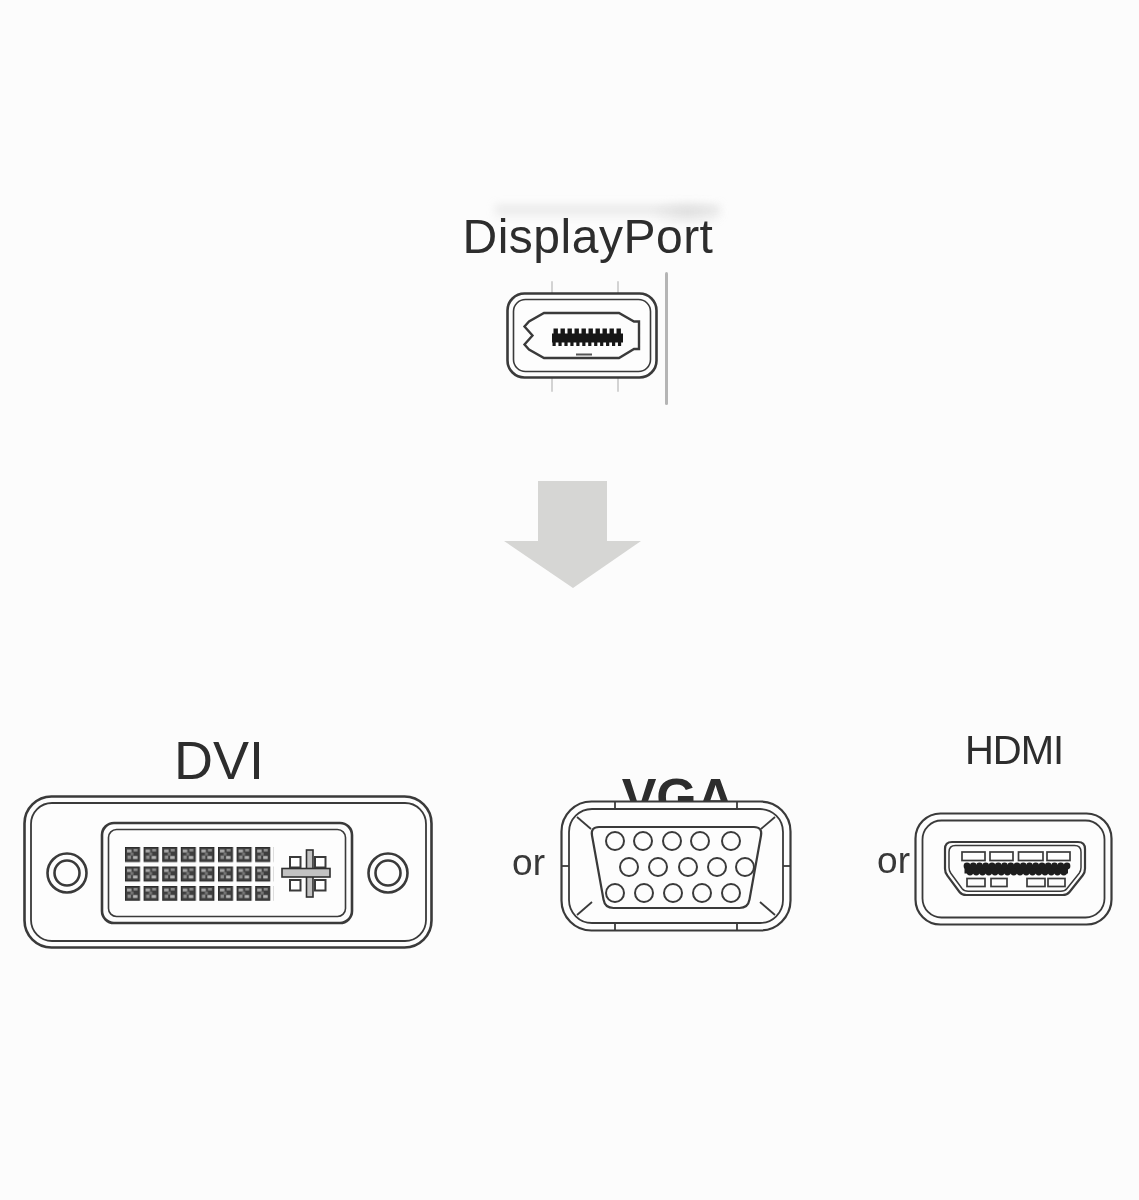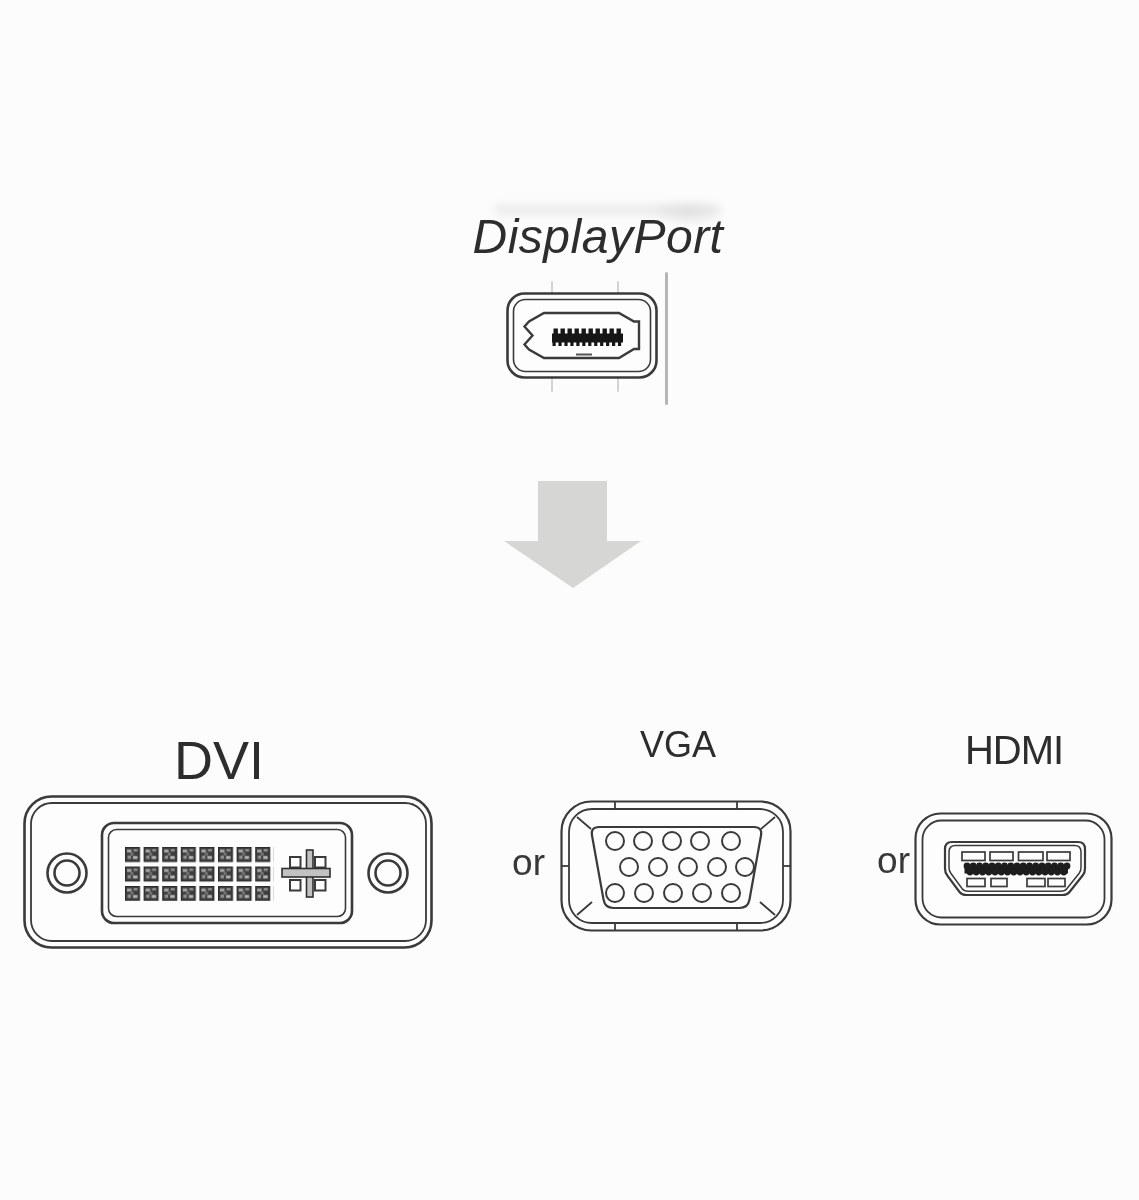--- a/index.html
+++ b/index.html
@@ -10,23 +10,23 @@
     width:1139px;height:1200px;position:relative;overflow:hidden;
     background:var(--bg);
     font-family:"Liberation Sans", sans-serif;
     color:var(--text);
   }
   .abs{position:absolute;}
   .title{
     text-align:center;line-height:1.15;color:var(--text);
     -webkit-font-smoothing:antialiased;
   }
-  .t-displayport{left:398px;top:209px;width:400px;font-size:48px;letter-spacing:0.5px;font-style:italic;}
+  .t-displayport{left:388px;top:209px;width:400px;font-size:48px;letter-spacing:0.5px;}
   .t-dvi {left:69px; top:729px;width:300px;font-size:54px;letter-spacing:0px;}
-  .t-vga {left:528px;top:724px;width:300px;font-size:36px;}
+  .t-vga {left:528px;top:768px;width:300px;font-size:52px;font-weight:bold;}
   .t-hdmi{left:864px;top:727px;width:300px;font-size:40px;letter-spacing:-1px;}
   .t-or{font-size:37px;color:#383838;text-align:right;width:100px;line-height:1.1;}
   .or-1{left:445px;top:843px;}
   .or-2{left:810px;top:841px;}
   svg{display:block;color:var(--ink);}
   .artline{background:#9b9b9b;border-radius:2px;}
   .art-a{left:551px;top:281px;width:2px;height:111px;opacity:.42;}
   .art-b{left:617px;top:281px;width:2px;height:111px;opacity:.42;}
   .art-c{left:665px;top:272px;width:3px;height:133px;background:#9e9e9e;opacity:.75;}
   .smudge-1{left:495px;top:205px;width:225px;height:16px;

